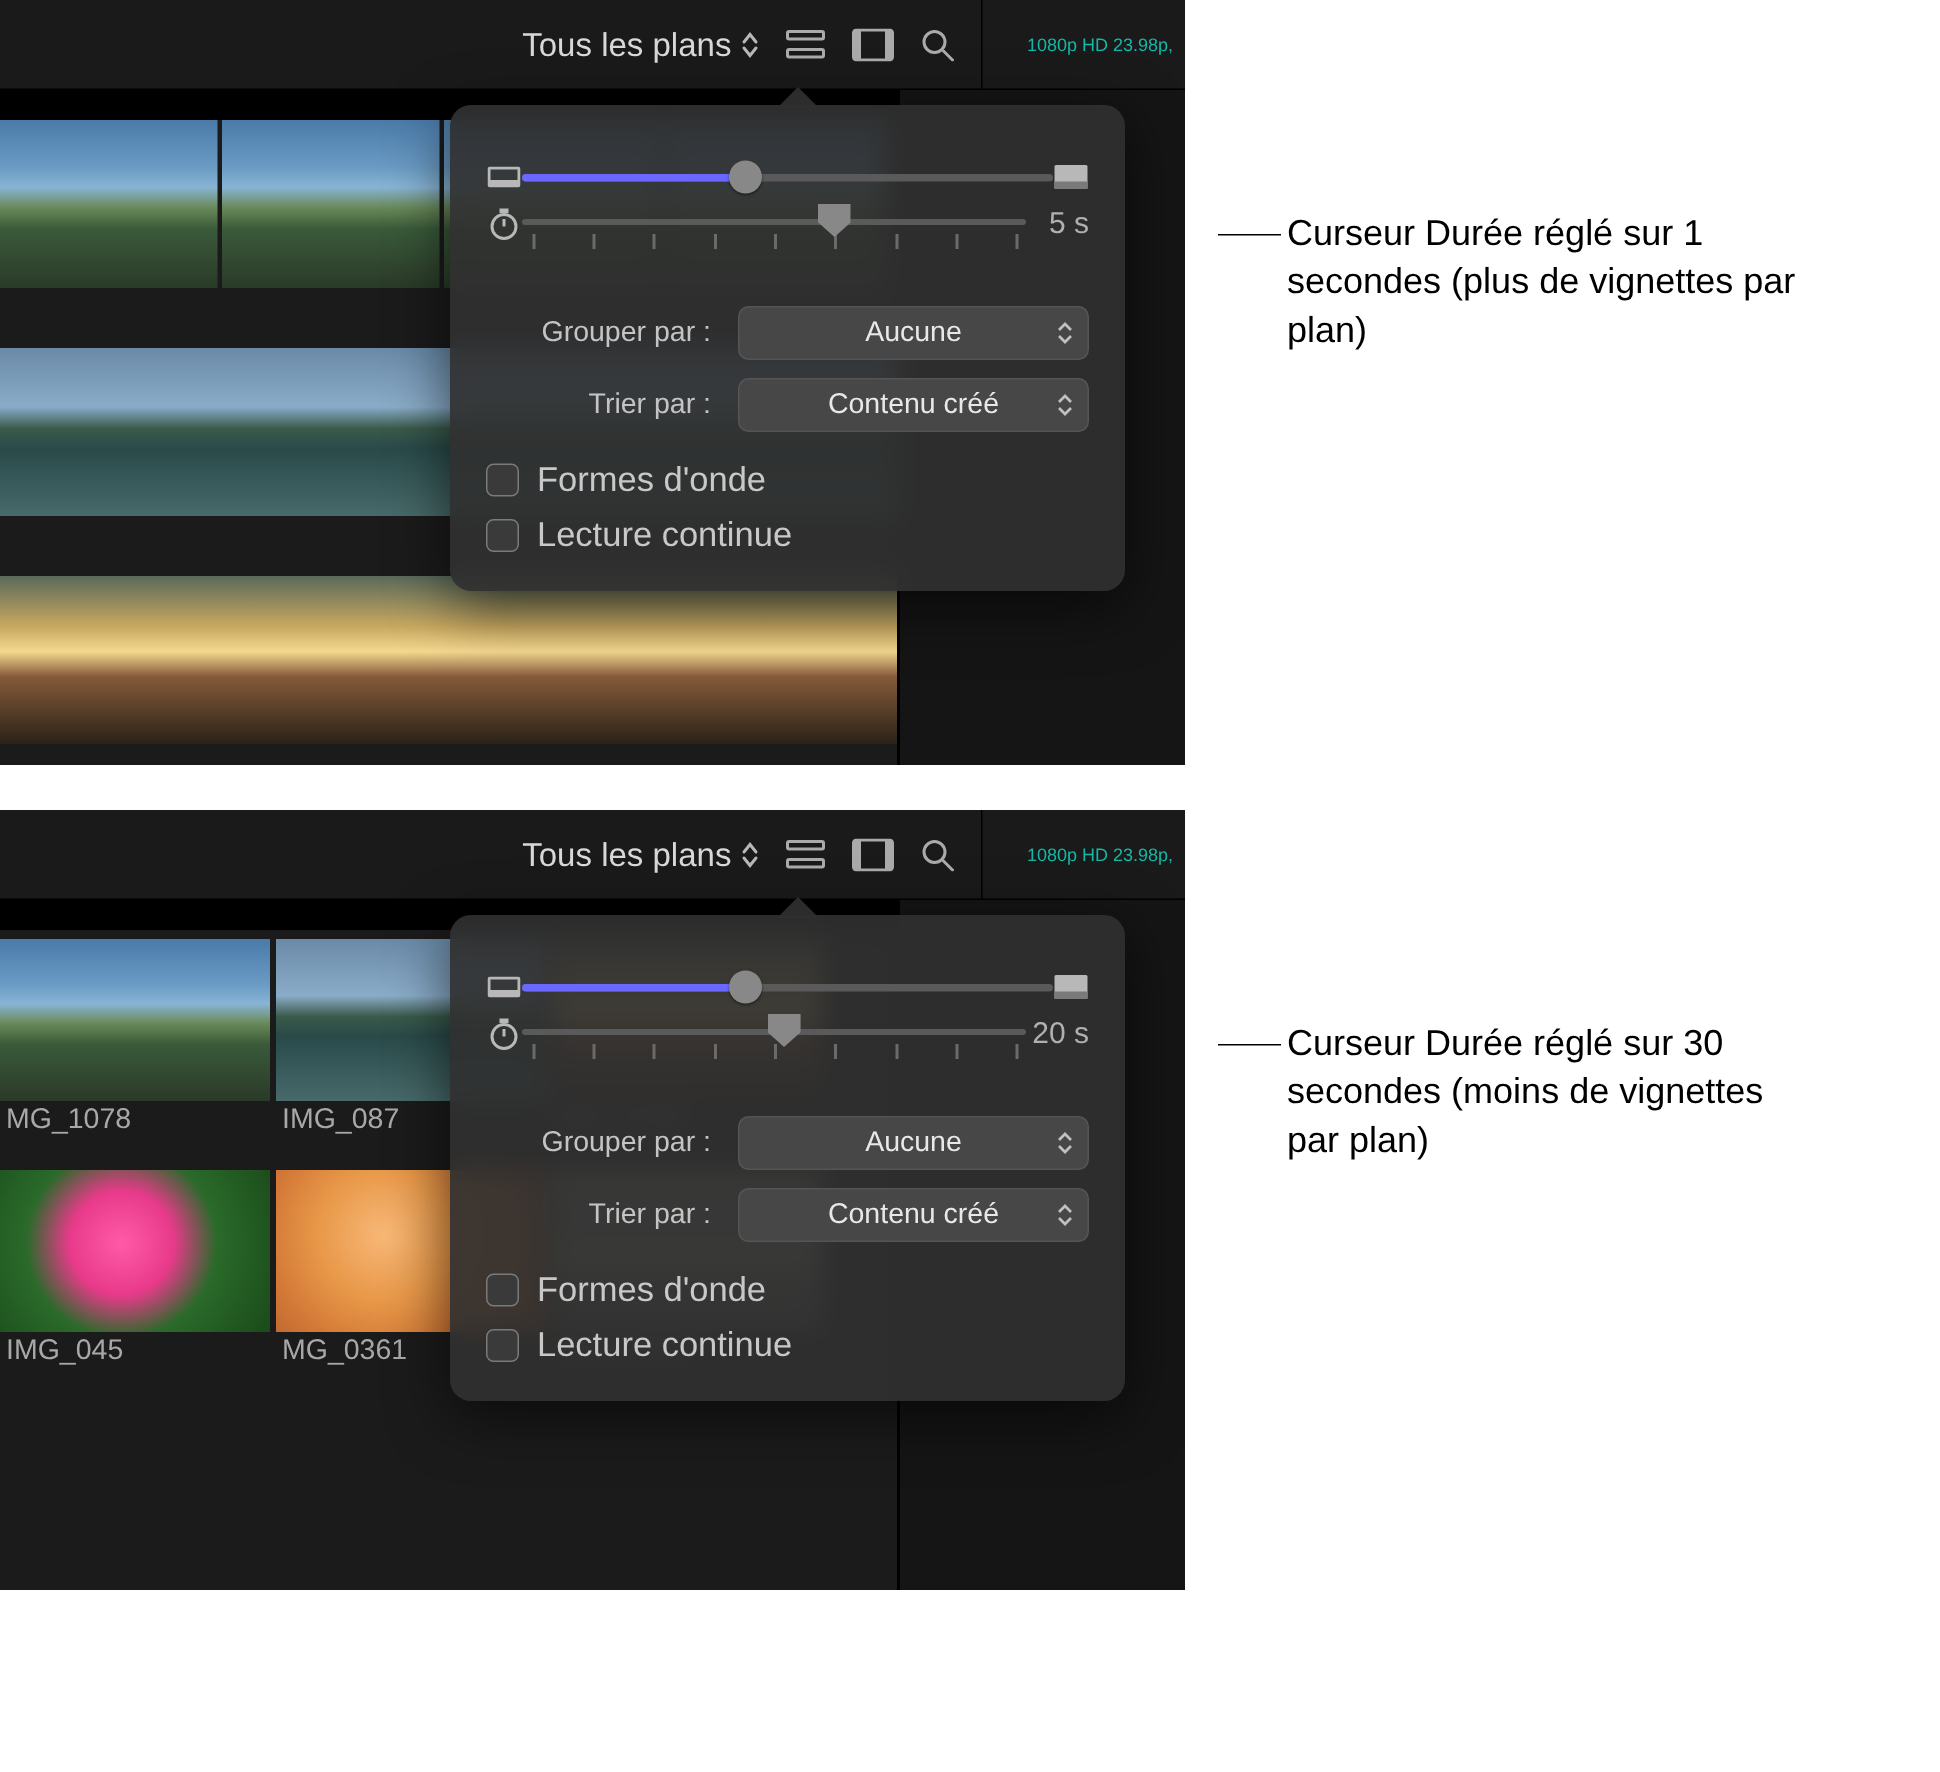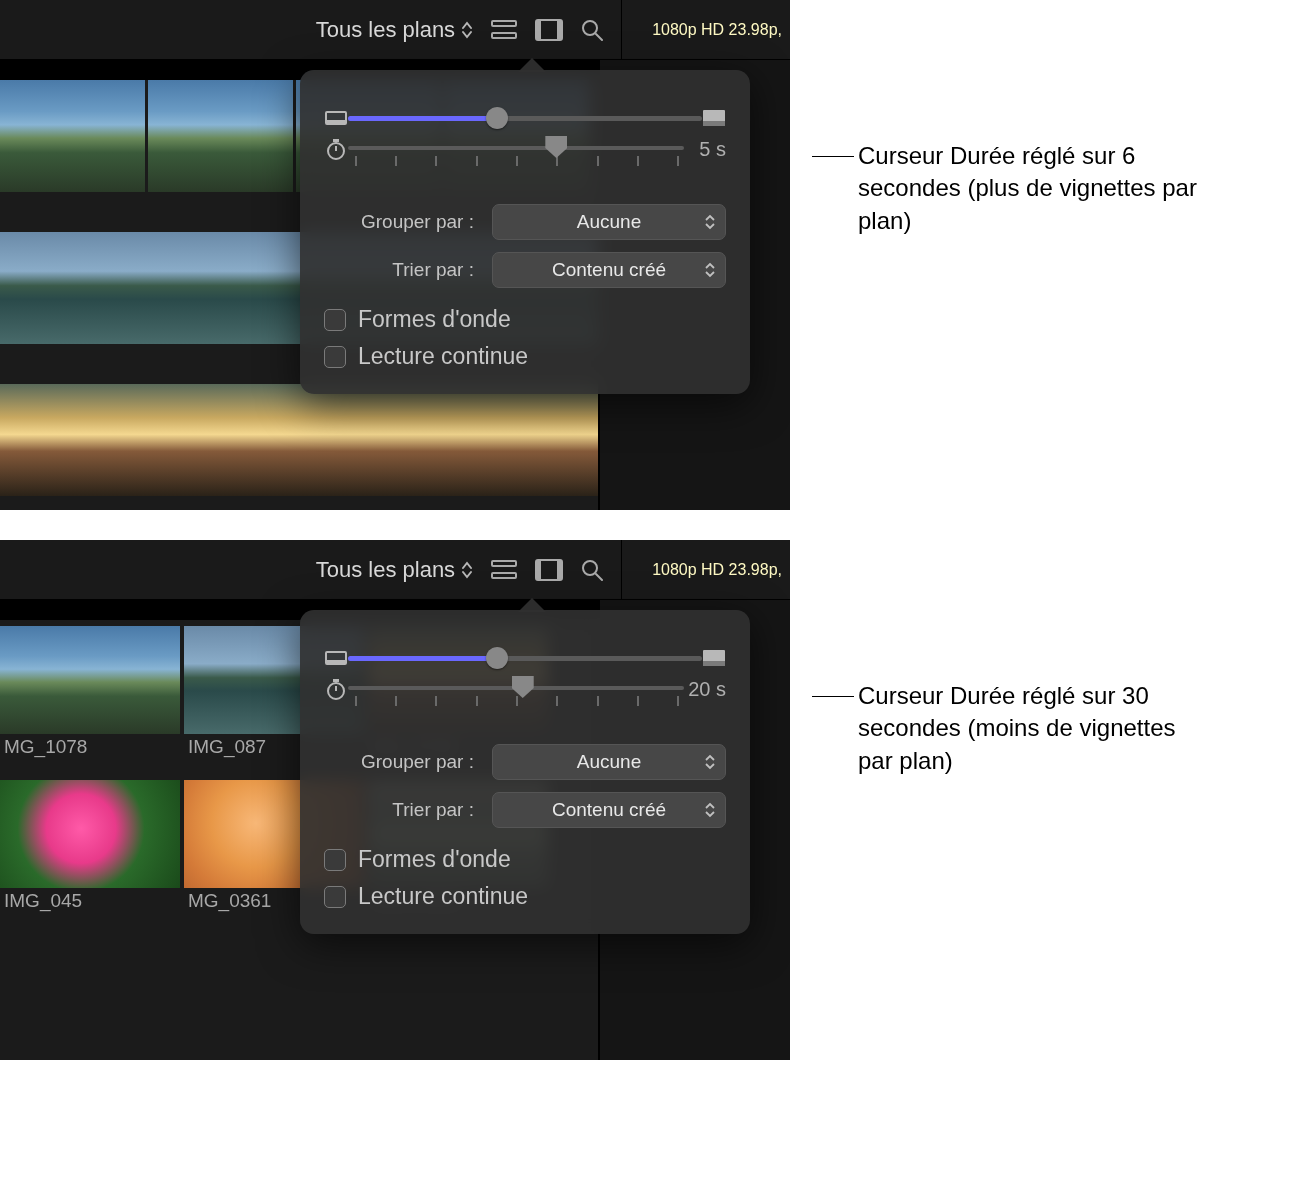--- a/index.html
+++ b/index.html
@@ -44,22 +44,22 @@
   .tb-icon {
     color: #aaa;
     display: inline-flex;
   }
   .tb-divider {
     width: 1px;
     height: 60px;
     background: #000;
   }
   .format-text {
-    color: #fef9c3;
-    font-size: 16px;
+    color: #14b8a6;
+    font-size: 12px;
     padding-left: 12px;
     padding-right: 0;
   }
   .browser {
     position: relative;
     width: 598px;
     height: 450px;
     background: #1b1b1b;
     overflow: hidden;
     margin-top: 20px;
@@ -385,21 +385,21 @@
         <div class="check-row" style="margin-top:10px">
           <div class="checkbox"></div>
           <span>Lecture continue</span>
         </div>
       </div>
     </div>
   </div>
 
   <div class="callout">
     <div class="line"></div>
-    <div class="text">Curseur Durée réglé sur 6 secondes (plus de vignettes par plan)</div>
+    <div class="text">Curseur Durée réglé sur 1 secondes (plus de vignettes par plan)</div>
   </div>
 </div>
 
 <div class="example">
   <div class="app-wrap">
     <div class="app" style="height:520px">
 
       <div class="toolbar">
         <div class="popup-ctl">
           <span>Tous les plans</span>

